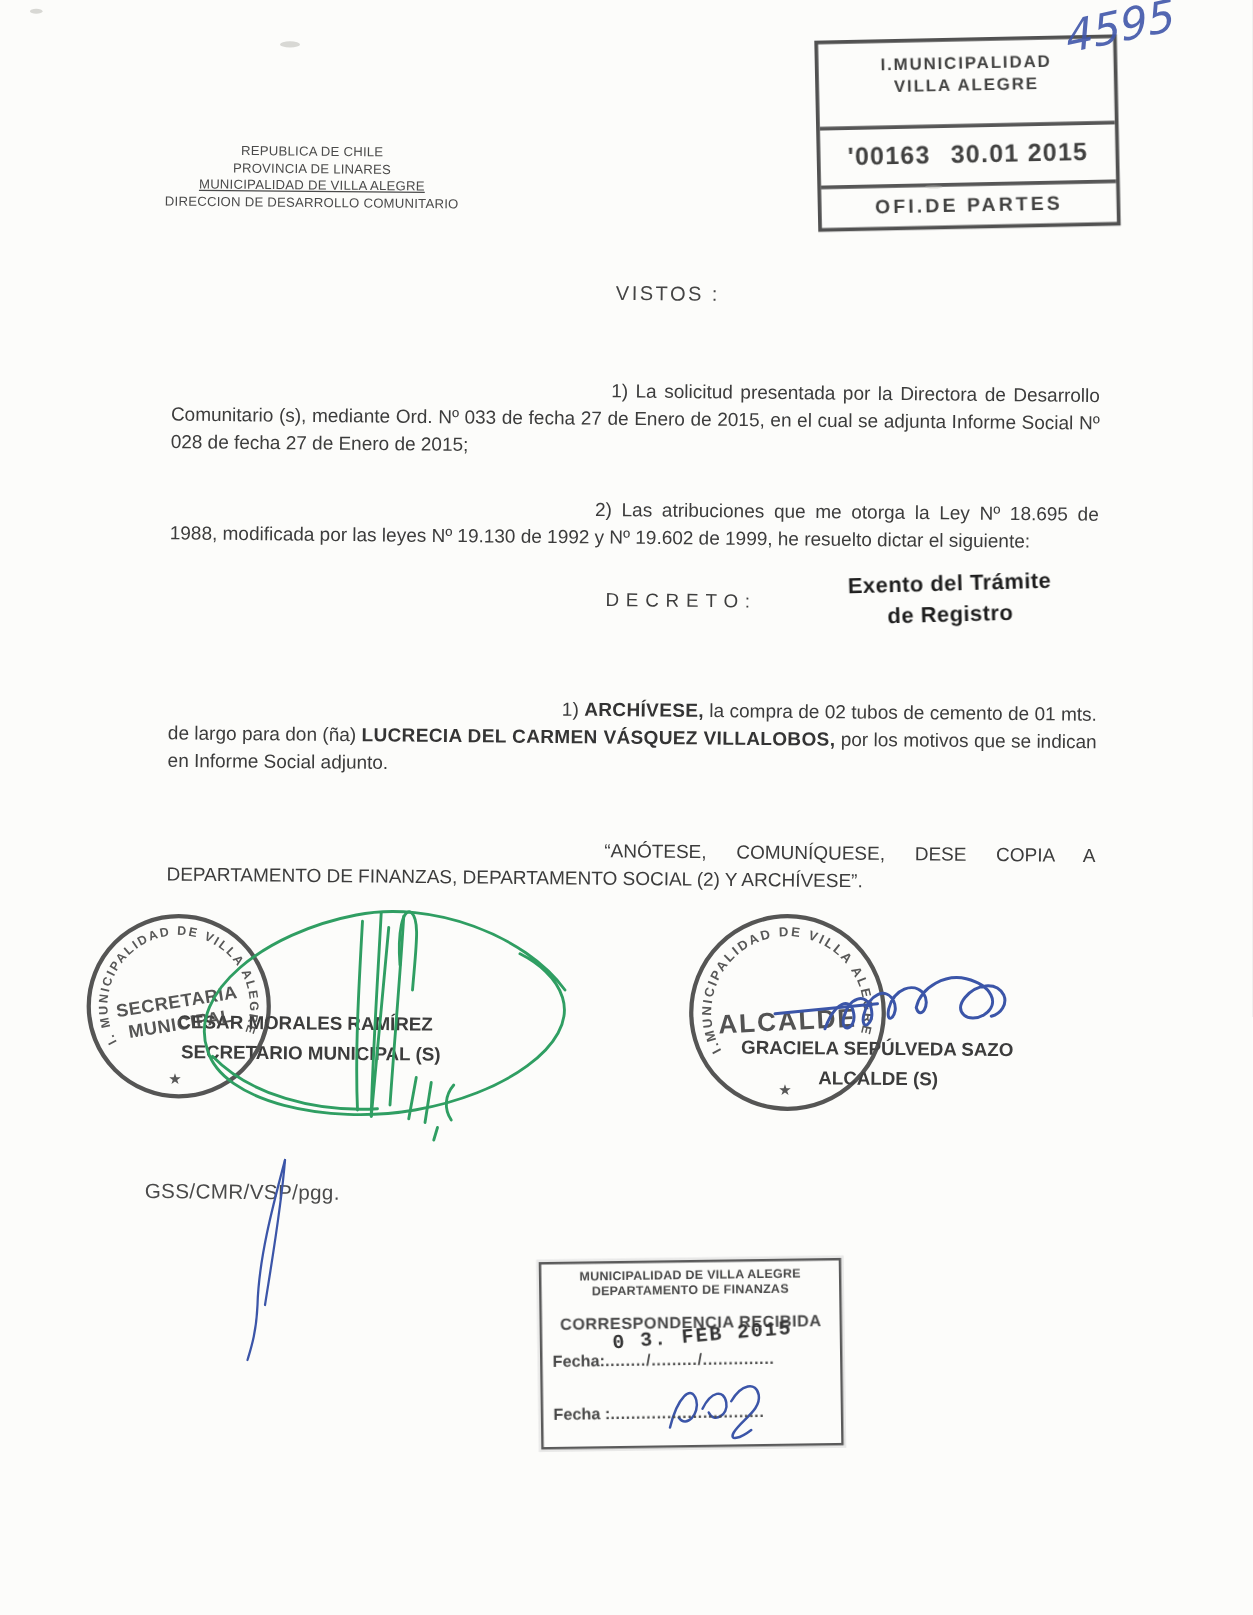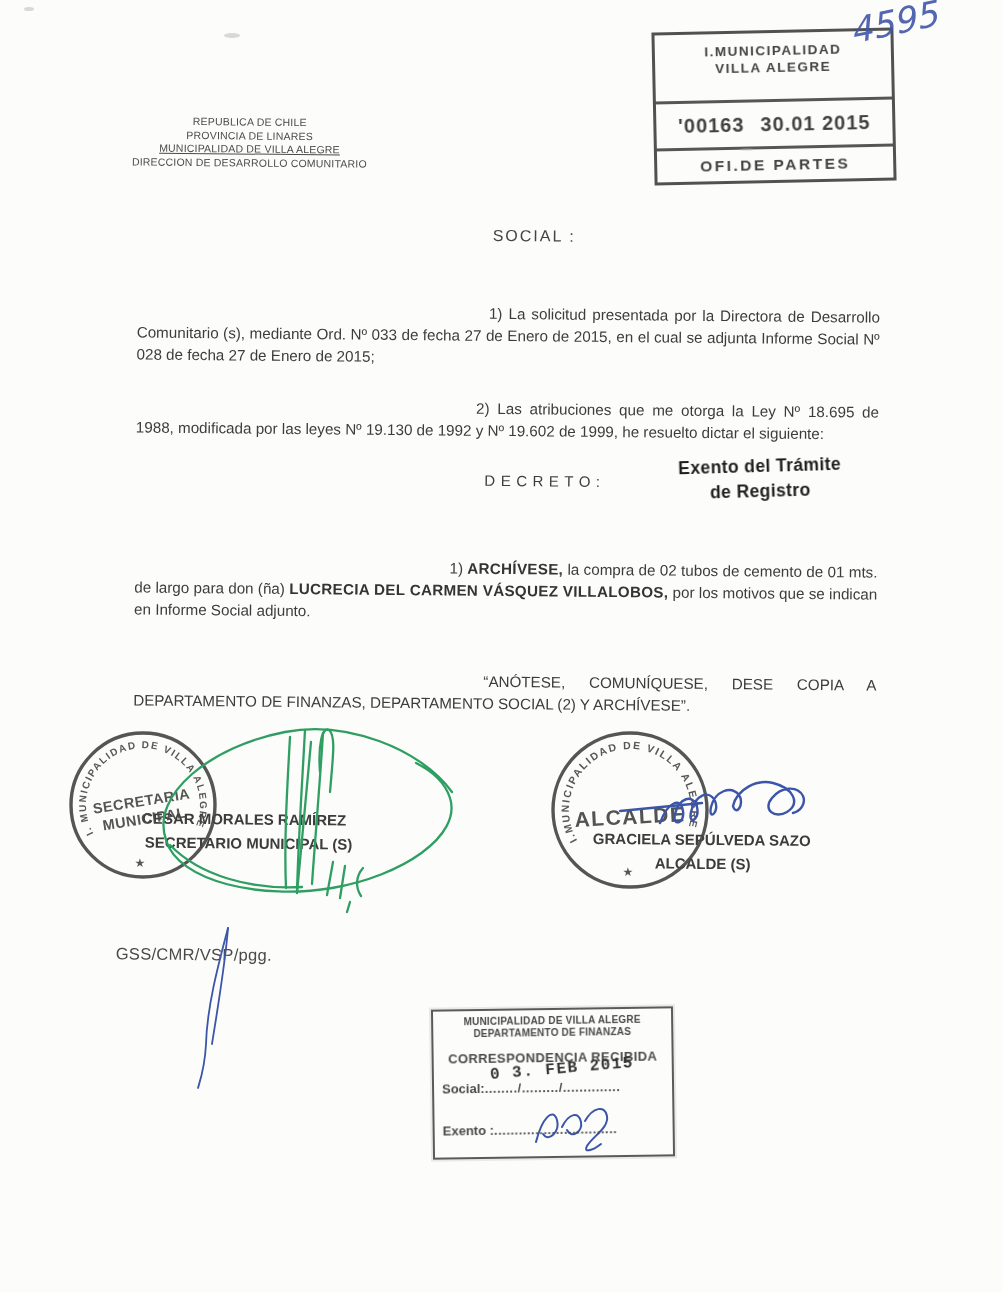--- a/index.html
+++ b/index.html
@@ -70,21 +70,21 @@
 
   <div class="doc-layer">
 
     <div class="abs letterhead">
       <div>REPUBLICA DE CHILE</div>
       <div>PROVINCIA DE LINARES</div>
       <div class="u">MUNICIPALIDAD DE VILLA ALEGRE</div>
       <div>DIRECCION DE DESARROLLO COMUNITARIO</div>
     </div>
 
-    <div class="abs vistos">SOCIAL :</div>
+    <div class="abs vistos">VISTOS :</div>
 
     <p class="abs para p1">1) La solicitud presentada por la Directora de Desarrollo Comunitario (s), mediante Ord. Nº 033 de fecha 27 de Enero de 2015, en el cual se adjunta Informe Social Nº  028 de fecha 27 de Enero de 2015;</p>
 
     <p class="abs para p2">2) Las atribuciones que me otorga la Ley Nº 18.695 de 1988, modificada por las leyes Nº 19.130 de 1992 y Nº 19.602 de 1999, he resuelto dictar el siguiente:</p>
 
     <div class="abs decreto">DECRETO:</div>
 
     <p class="abs para p3"><span>1) </span><b>ARCHÍVESE,</b><span> la compra de 02 tubos de cemento de 01 mts. de largo para don (ña) </span><b>LUCRECIA DEL CARMEN VÁSQUEZ VILLALOBOS,</b><span> por los motivos que se indican en Informe Social adjunto.</span></p>
 
     <p class="abs para p4">“ANÓTESE, COMUNÍQUESE, DESE COPIA A DEPARTAMENTO DE FINANZAS, DEPARTAMENTO SOCIAL (2) Y ARCHÍVESE”.</p>
@@ -178,22 +178,22 @@
       <path d="M 536,1142 C 542,1118 553,1107 557,1120 C 560,1131 549,1143 543,1134"></path>
       <path d="M 562,1127 C 569,1113 579,1111 581,1122 C 583,1132 571,1139 567,1130"></path>
       <path d="M 585,1121 C 593,1107 605,1105 607,1116 C 609,1128 593,1136 587,1146 C 583,1153 592,1151 601,1144"></path>
     </g>
   </svg>
 
   <div class="abs recv-stamp stamp">
     <div class="recv-l1">MUNICIPALIDAD DE VILLA ALEGRE</div>
     <div class="recv-l2">DEPARTAMENTO DE FINANZAS</div>
     <div class="recv-l3">CORRESPONDENCIA RECIBIDA</div>
-    <div class="recv-fecha"><span>Social:</span><span class="dots">......../........./..............</span></div>
+    <div class="recv-fecha"><span>Fecha:</span><span class="dots">......../........./..............</span></div>
     <div class="recv-date">0 3. FEB 2015</div>
-    <div class="recv-firma"><span>Exento :</span><span class="dots">..............................</span></div>
+    <div class="recv-firma"><span>Fecha :</span><span class="dots">..............................</span></div>
   </div>
 
   <div class="abs speck" style="left:24px;top:7px;width:10px;height:4px;"></div>
   <div class="abs speck" style="left:224px;top:33px;width:16px;height:5px;"></div>
   <div class="abs speck" style="left:740px;top:148px;width:14px;height:3px;opacity:.35;"></div>
 
 </div>
 
 </body></html>

